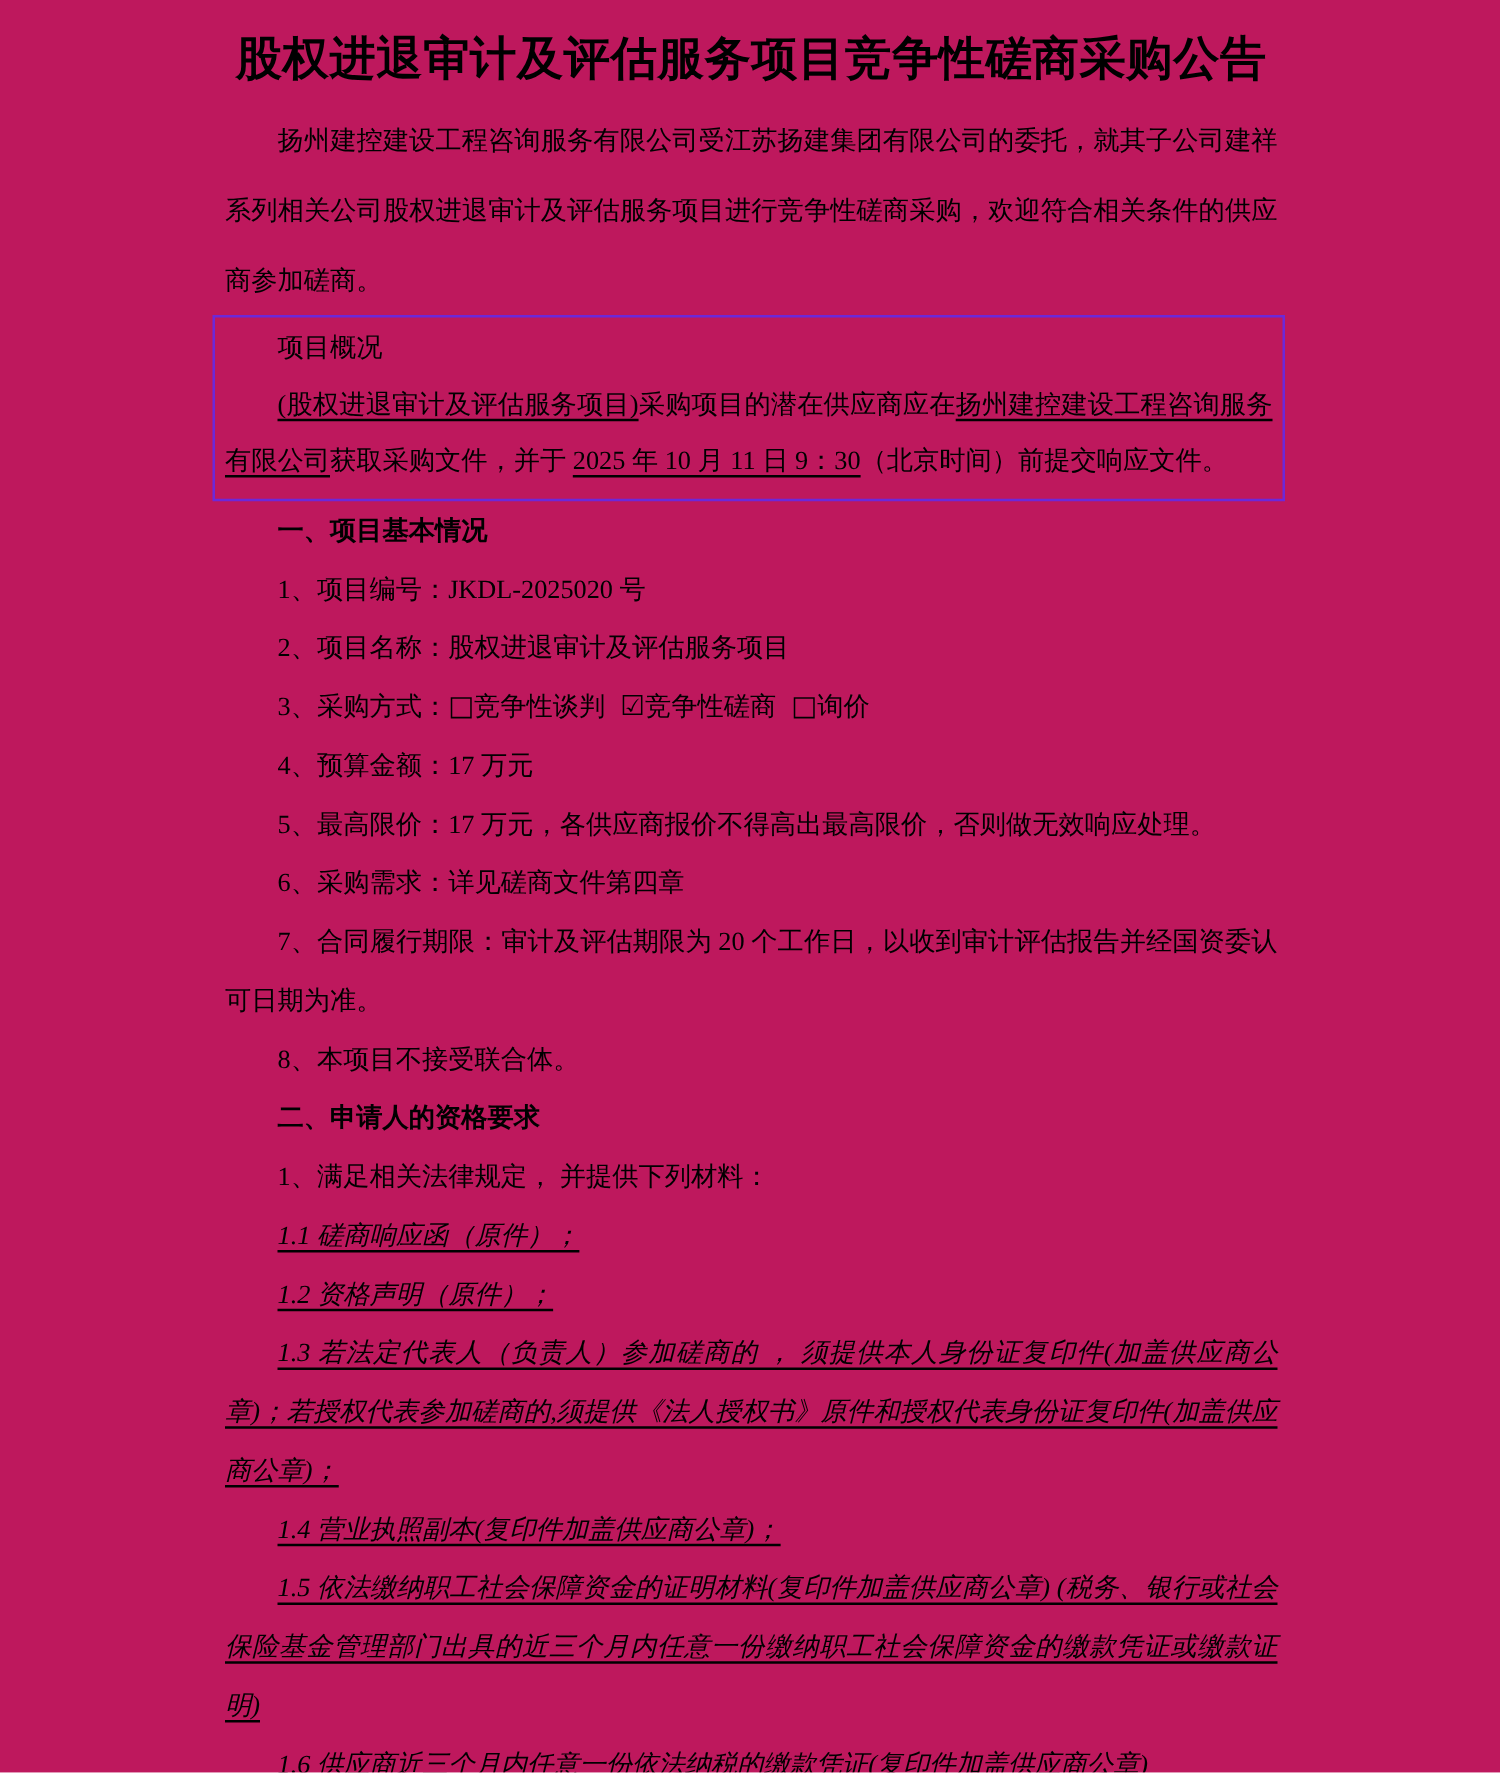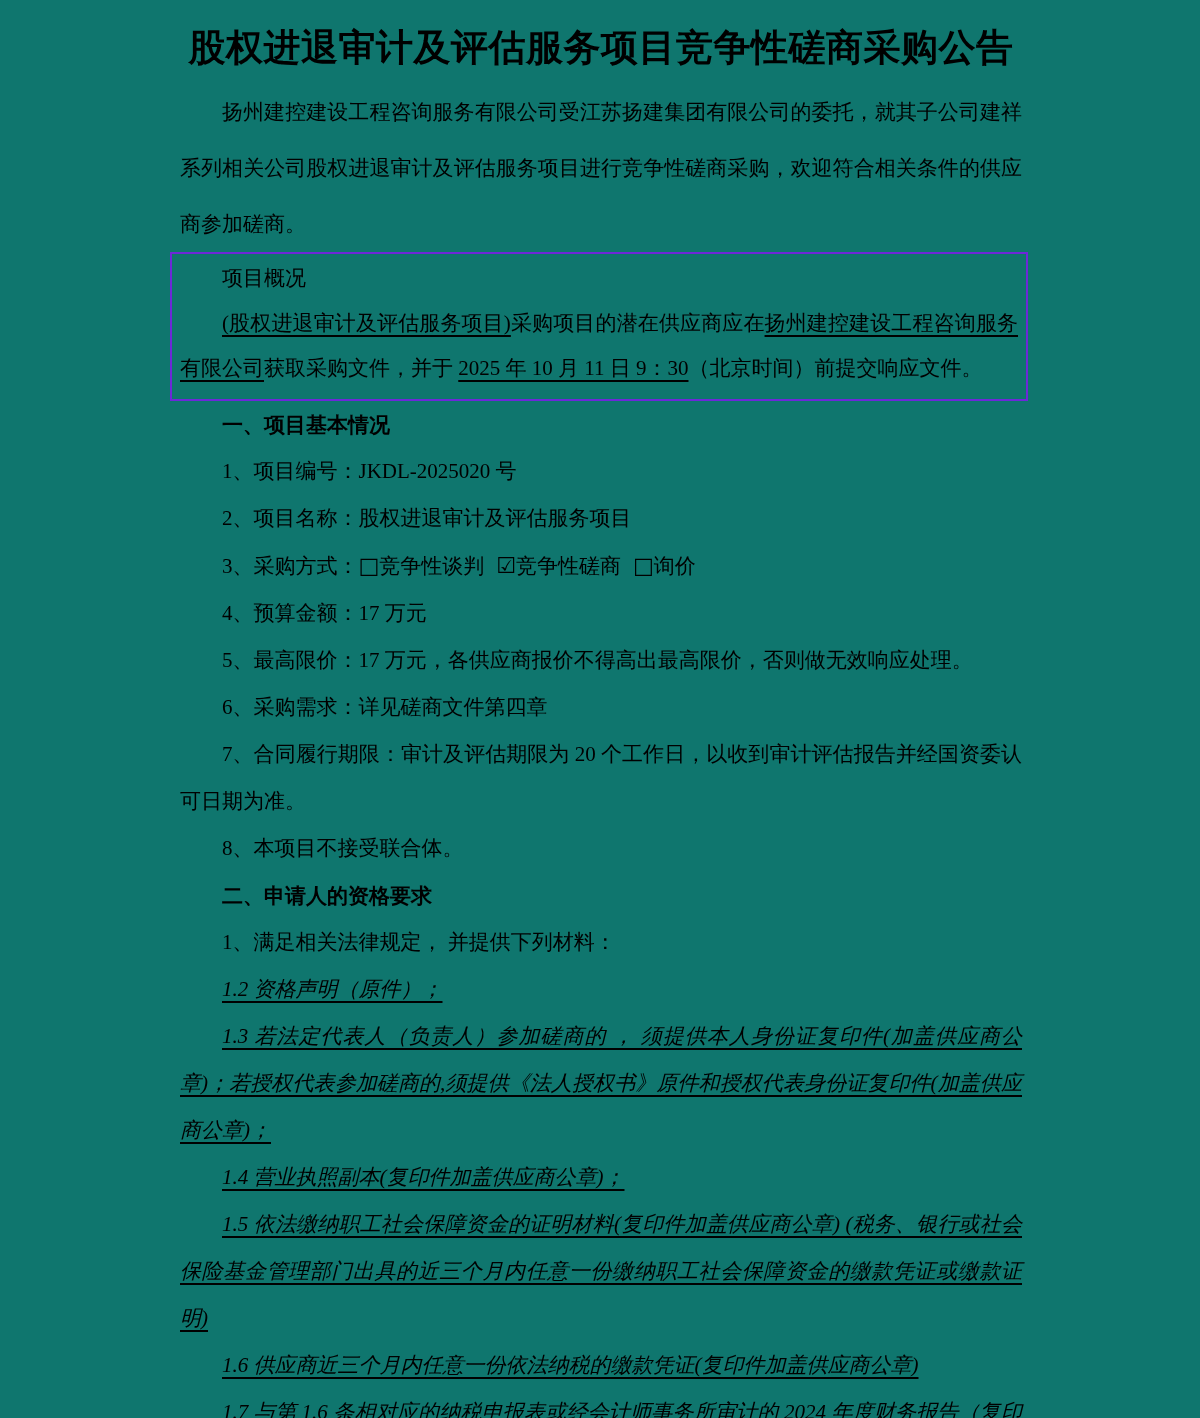--- a/index.html
+++ b/index.html
@@ -3,21 +3,21 @@
 <meta charset="utf-8">
 <style>
   html, body {
     margin: 0;
     padding: 0;
     background: #ffffff;
   }
   .page {
     width: 1200px;
     height: 1418px;
-    background: #0f766e;
+    background: #be185d;
     color: #000000;
     font-family: "Liberation Serif", "DejaVu Serif", serif;
     overflow: hidden;
     box-sizing: border-box;
     padding: 20px 178px 0 180px;
   }
   .doc-title {
     font-size: 37px;
     font-weight: bold;
     text-align: center;
@@ -94,20 +94,21 @@
 
     <p>4、预算金额：17 万元</p>
     <p>5、最高限价：17 万元，各供应商报价不得高出最高限价，否则做无效响应处理。</p>
     <p>6、采购需求：详见磋商文件第四章</p>
     <p>7、合同履行期限：审计及评估期限为 20 个工作日，以收到审计评估报告并经国资委认可日期为准。</p>
     <p>8、本项目不接受联合体。</p>
 
     <p class="hd">二、申请人的资格要求</p>
     <p>1、满足相关法律规定， 并提供下列材料：</p>
 
+    <p class="sub">1.1 磋商响应函（原件）；</p>
     <p class="sub">1.2 资格声明（原件）；</p>
     <p class="sub">1.3 若法定代表人（负责人）参加磋商的 ， 须提供本人身份证复印件(加盖供应商公章)；若授权代表参加磋商的,须提供《法人授权书》原件和授权代表身份证复印件(加盖供应商公章)；</p>
     <p class="sub">1.4 营业执照副本(复印件加盖供应商公章)；</p>
     <p class="sub">1.5 依法缴纳职工社会保障资金的证明材料(复印件加盖供应商公章) (税务、银行或社会保险基金管理部门出具的近三个月内任意一份缴纳职工社会保障资金的缴款凭证或缴款证明)</p>
     <p class="sub">1.6 供应商近三个月内任意一份依法纳税的缴款凭证(复印件加盖供应商公章)</p>
     <p class="sub">1.7 与第 1.6 条相对应的纳税申报表或经会计师事务所审计的 2024 年度财务报告（复印件加盖供应商公章)</p>
 
   </div>
 
 </div>

